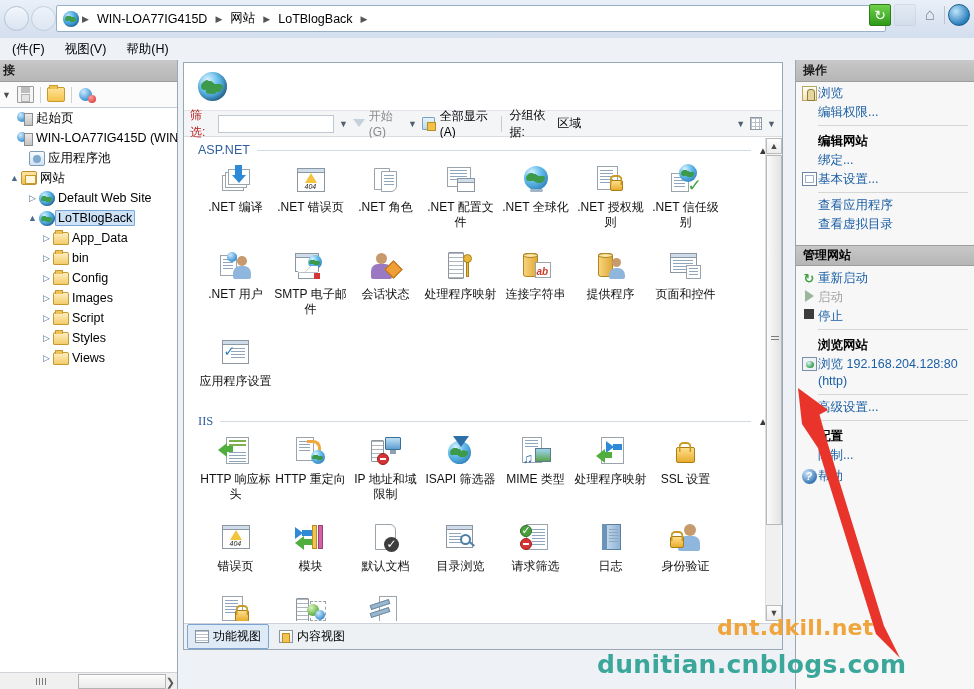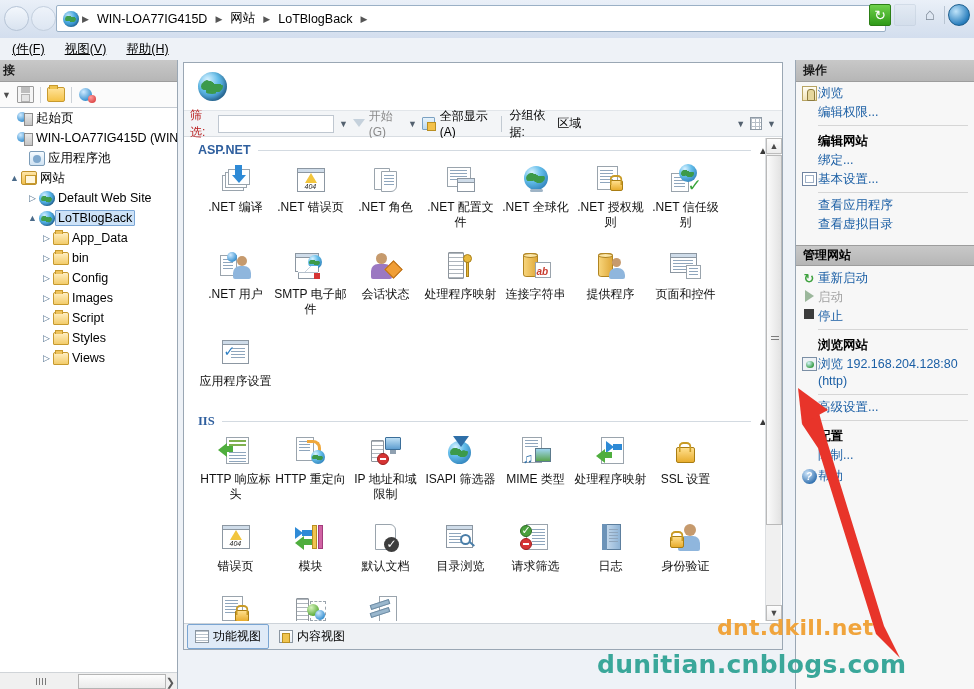--- a/index.html
+++ b/index.html
@@ -57,21 +57,21 @@
     display: flex; align-items: center; justify-content: center; }
   .tb-sep { width: 1px; height: 18px; background: #b8c4d2; }
   .tb-blue { border-radius: 50%; background: radial-gradient(circle at 35% 32%, #bfe4fa, #2a7fbe 70%, #14567f);
     border: 1px solid #1d5f8f; }
 
   
   .menubar {
     position: absolute; left: 0; top: 38px; width: 974px; height: 22px;
     background: #eef2f7; display: flex; align-items: center; padding-left: 2px;
   }
-  .menu-item { padding: 2px 10px; font-size: 12.5px; white-space: nowrap; text-decoration: underline; }
+  .menu-item { padding: 2px 10px; font-size: 12.5px; white-space: nowrap; }
 
   
   .leftpanel { position: absolute; left: 0; top: 60px; width: 178px; height: 629px;
     background: #f0f0f0; border-right: 1px solid #9aa7b4; }
   .lp-header { height: 22px; background: linear-gradient(to bottom,#c8c8c8,#b6b6b6);
     display: flex; align-items: center; padding-left: 3px; font-weight: bold; font-size: 12px;
     color: #1a1a1a; border-bottom: 1px solid #9d9d9d; }
   .lp-toolbar { height: 26px; background: #fbfbfb; border-bottom: 1px solid #c6ccd3;
     display: flex; align-items: center; gap: 6px; padding-left: 2px; }
   .ico-caret { color: #4d4d4d; font-size: 9px; }
@@ -155,21 +155,21 @@
     background: #f3c14a; border: 1px solid #b98f22; }
   .f-vsep { width: 1px; height: 16px; background: #c2cad2; margin: 0 3px; }
   .f-group-val { width: 210px; }
   .f-grid-ic { width: 14px; height: 13px; background: #fff; border: 1px solid #8f9aa5;
     background-image: linear-gradient(to right,#b7bfc8 1px, transparent 1px),
                       linear-gradient(to bottom,#b7bfc8 1px, transparent 1px);
     background-size: 4px 4px; }
 
   .ct-body { position: absolute; left: 0; top: 75px; right: 0; bottom: 28px; overflow: hidden; background: #fff; }
   .grp-head { display: flex; align-items: center; gap: 7px; padding: 5px 14px 2px 14px; }
-  .grp-title { color: #2f5f9e; font-size: 12.5px; white-space: nowrap; font-weight: bold; }
+  .grp-title { color: #2f5f9e; font-size: 12.5px; white-space: nowrap; font-weight: normal; }
   .grp-rule { flex: 1; height: 1px; background: #d3dae1; }
   .grp-chev { color: #3a3a3a; font-size: 10px; }
   .iconrow { display: flex; padding-left: 14px; }
   .celltile { width: 75px; padding-top: 4px; display: flex; flex-direction: column; align-items: center; }
   .tile-ic { width: 36px; height: 34px; position: relative; margin-bottom: 3px; }
   .tile-lbl { font-size: 12px; text-align: center; line-height: 15px; color: #111; width: 74px; }
 
   
   .pg { position: absolute; background: #fff; border: 1px solid #9aa4ad; }
   .pg-lines { position: absolute; background: repeating-linear-gradient(to bottom,#8fa6bd 0 1px, transparent 1px 3px); }

